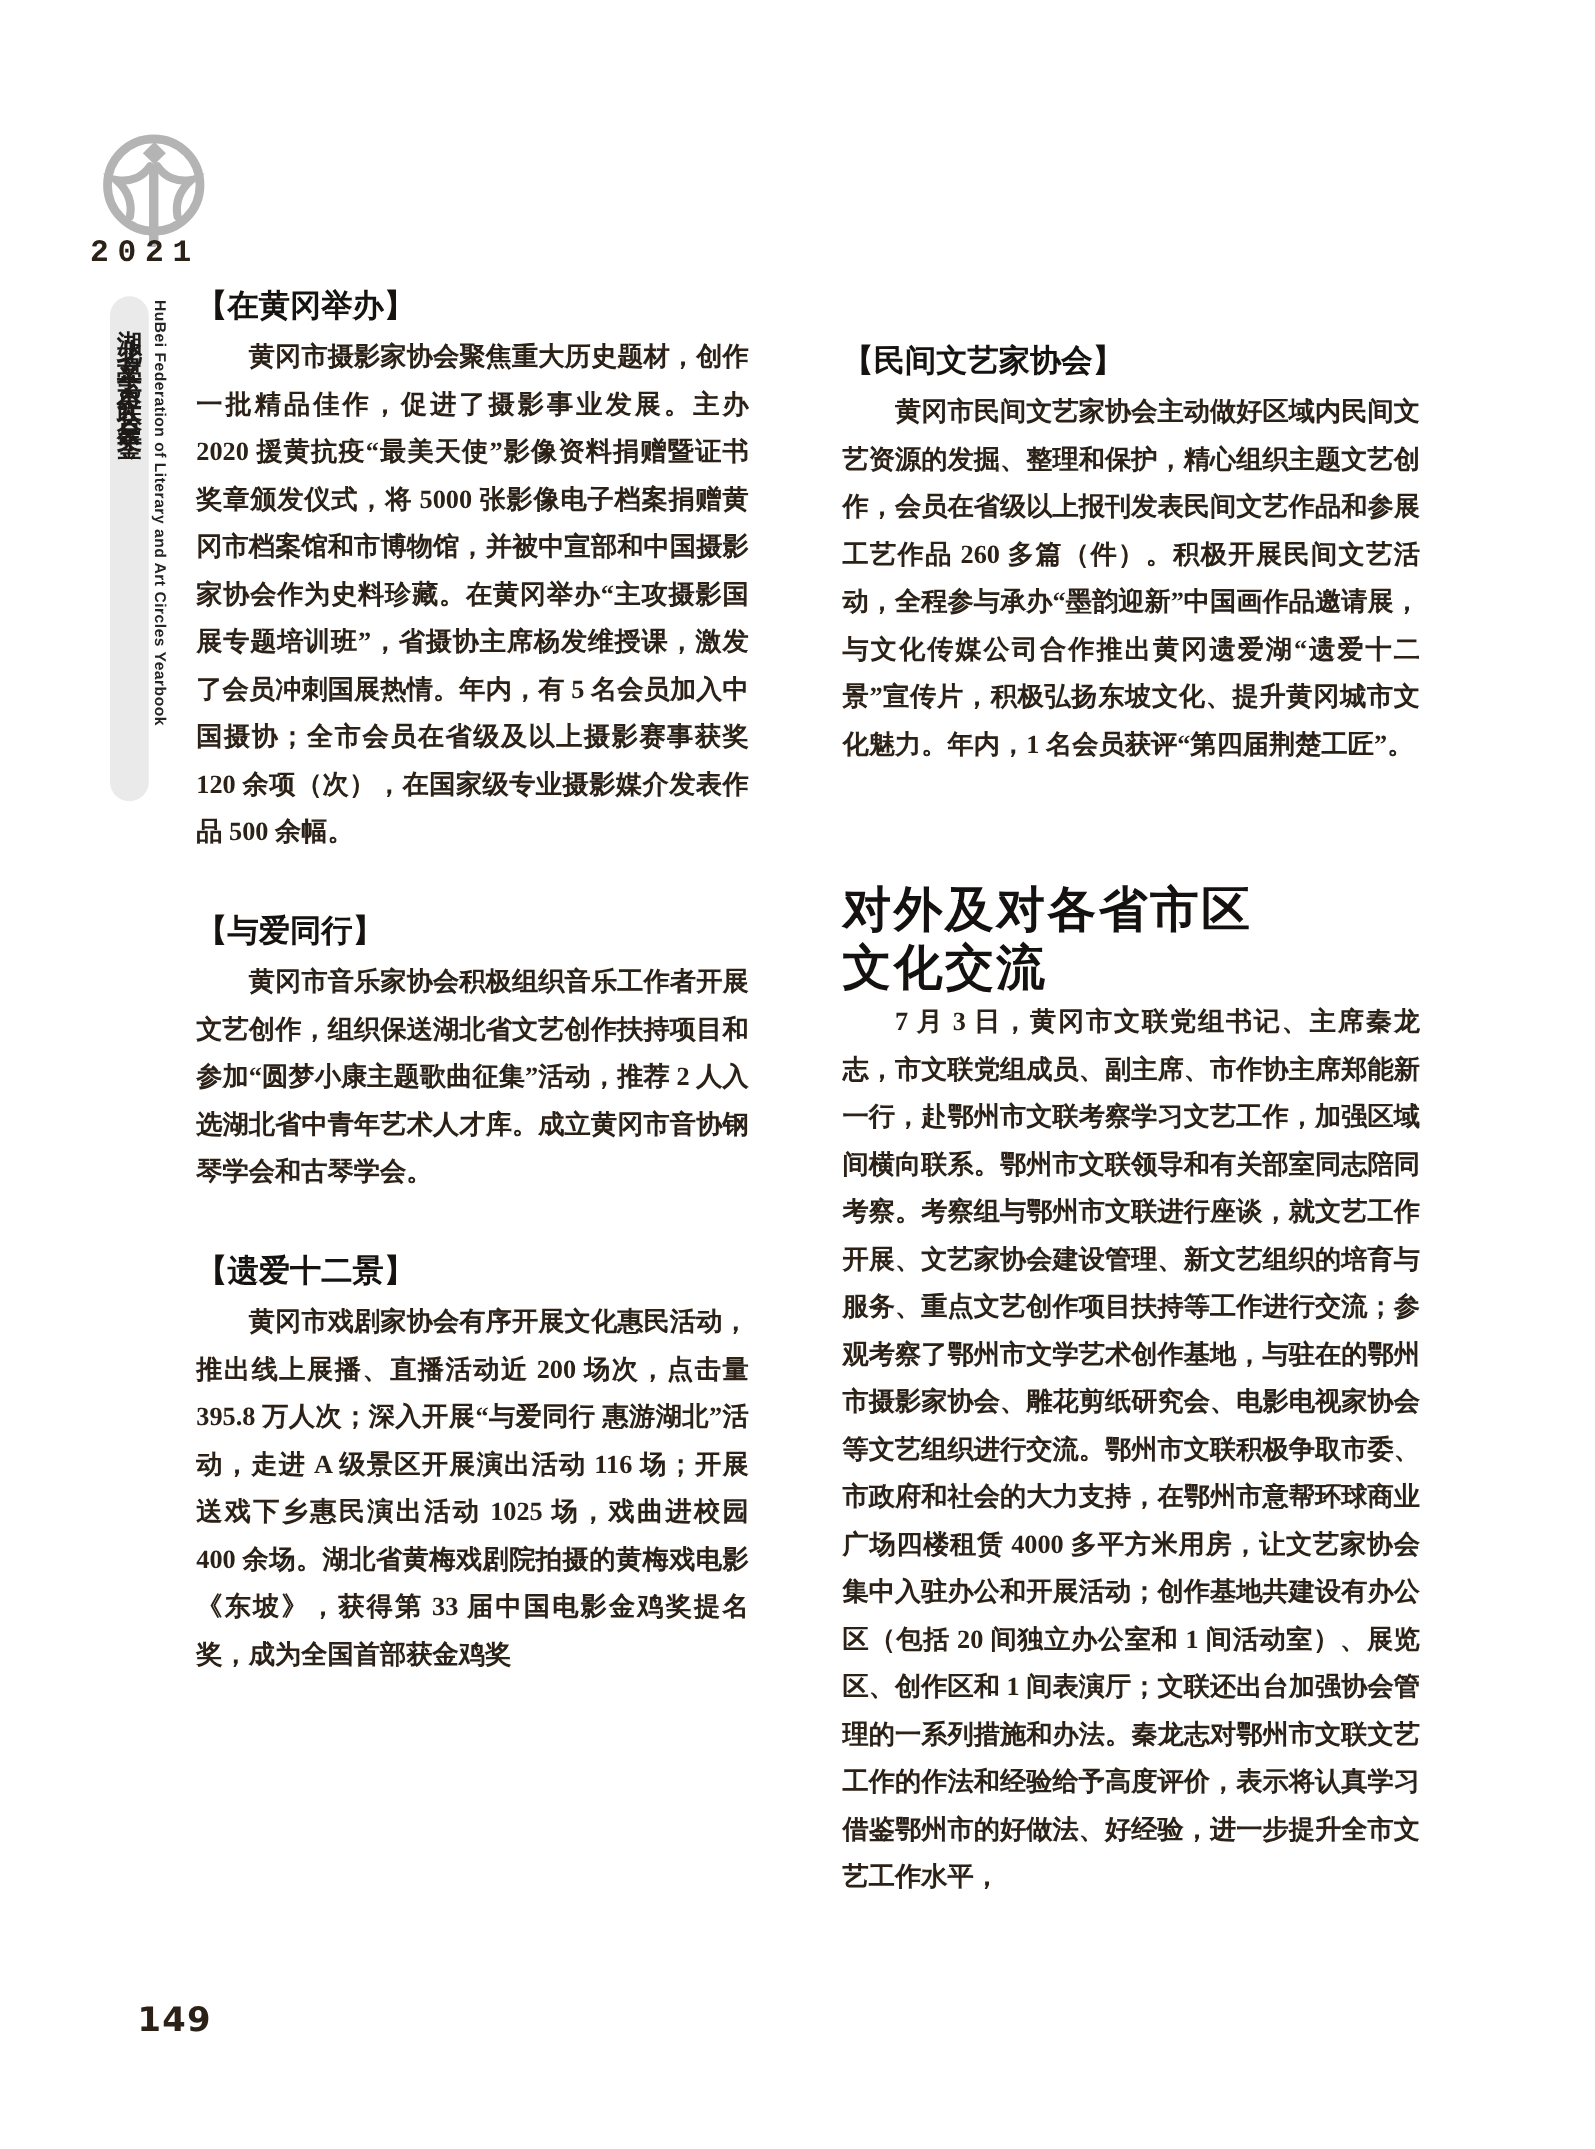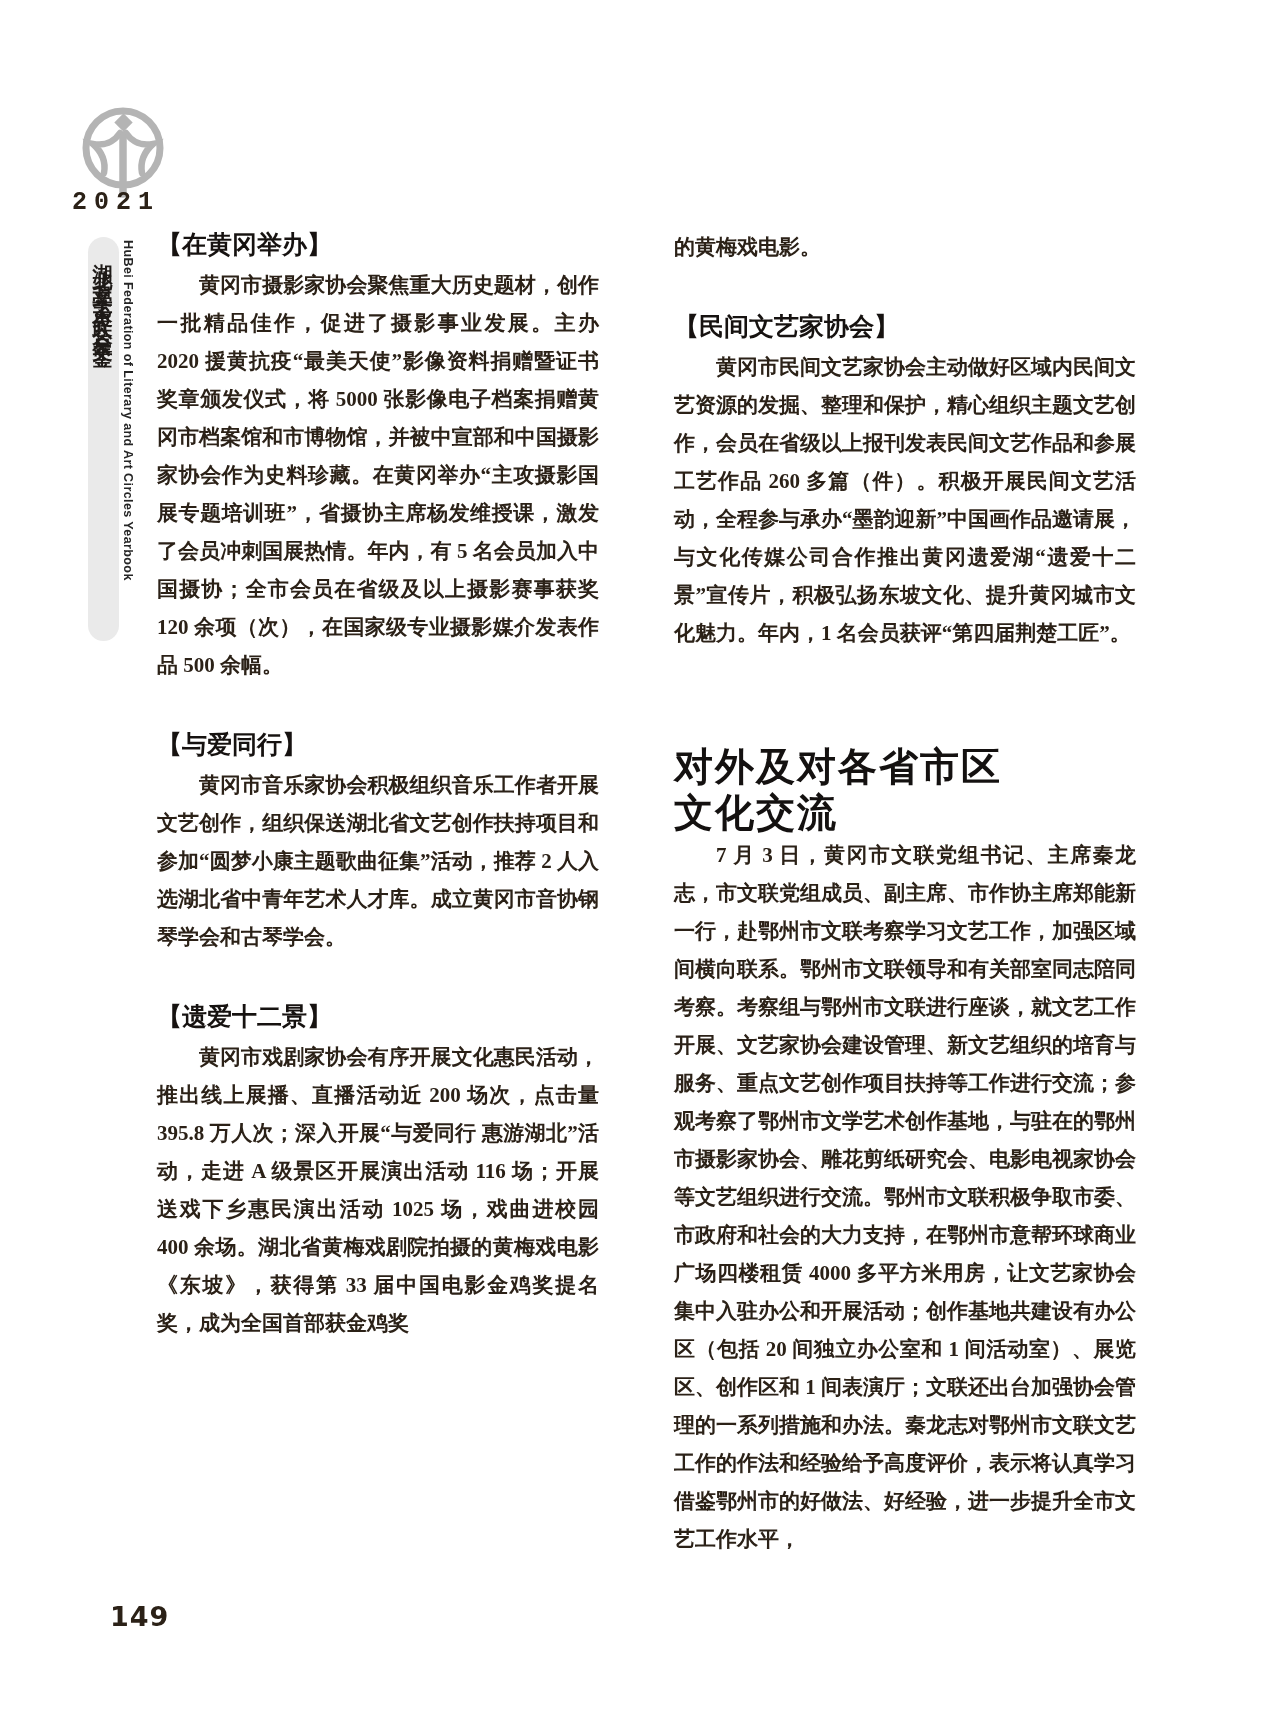--- a/index.html
+++ b/index.html
@@ -100,21 +100,20 @@
     <h2 class="sec-h">【与爱同行】</h2>
     <p class="body indent">黄冈市音乐家协会积极组织音乐工作者开展文艺创作，组织保送湖北省文艺创作扶持项目和参加“圆梦小康主题歌曲征集”活动，推荐 2 人入选湖北省中青年艺术人才库。成立黄冈市音协钢琴学会和古琴学会。</p>
   </section>
   <section>
     <h2 class="sec-h">【遗爱十二景】</h2>
     <p class="body indent">黄冈市戏剧家协会有序开展文化惠民活动，推出线上展播、直播活动近 200 场次，点击量 395.8 万人次；深入开展“与爱同行 惠游湖北”活动，走进 A 级景区开展演出活动 116 场；开展送戏下乡惠民演出活动 1025 场，戏曲进校园 400 余场。湖北省黄梅戏剧院拍摄的黄梅戏电影《东坡》，获得第 33 届中国电影金鸡奖提名奖，成为全国首部获金鸡奖</p>
   </section>
 </main>
 
 <main class="col col-right">
-  <p class="body carry">的黄梅戏电影。</p>
   <section>
     <h2 class="sec-h">【民间文艺家协会】</h2>
     <p class="body indent">黄冈市民间文艺家协会主动做好区域内民间文艺资源的发掘、整理和保护，精心组织主题文艺创作，会员在省级以上报刊发表民间文艺作品和参展工艺作品 260 多篇（件）。积极开展民间文艺活动，全程参与承办“墨韵迎新”中国画作品邀请展，与文化传媒公司合作推出黄冈遗爱湖“遗爱十二景”宣传片，积极弘扬东坡文化、提升黄冈城市文化魅力。年内，1 名会员获评“第四届荆楚工匠”。</p>
   </section>
   <h1 class="chapter">
     <span style="display:block">对外及对各省市区</span>
     <span style="display:block">文化交流</span>
   </h1>
   <section>
     <p class="body indent">7 月 3 日，黄冈市文联党组书记、主席秦龙志，市文联党组成员、副主席、市作协主席郑能新一行，赴鄂州市文联考察学习文艺工作，加强区域间横向联系。鄂州市文联领导和有关部室同志陪同考察。考察组与鄂州市文联进行座谈，就文艺工作开展、文艺家协会建设管理、新文艺组织的培育与服务、重点文艺创作项目扶持等工作进行交流；参观考察了鄂州市文学艺术创作基地，与驻在的鄂州市摄影家协会、雕花剪纸研究会、电影电视家协会等文艺组织进行交流。鄂州市文联积极争取市委、市政府和社会的大力支持，在鄂州市意帮环球商业广场四楼租赁 4000 多平方米用房，让文艺家协会集中入驻办公和开展活动；创作基地共建设有办公区（包括 20 间独立办公室和 1 间活动室）、展览区、创作区和 1 间表演厅；文联还出台加强协会管理的一系列措施和办法。秦龙志对鄂州市文联文艺工作的作法和经验给予高度评价，表示将认真学习借鉴鄂州市的好做法、好经验，进一步提升全市文艺工作水平，</p>

